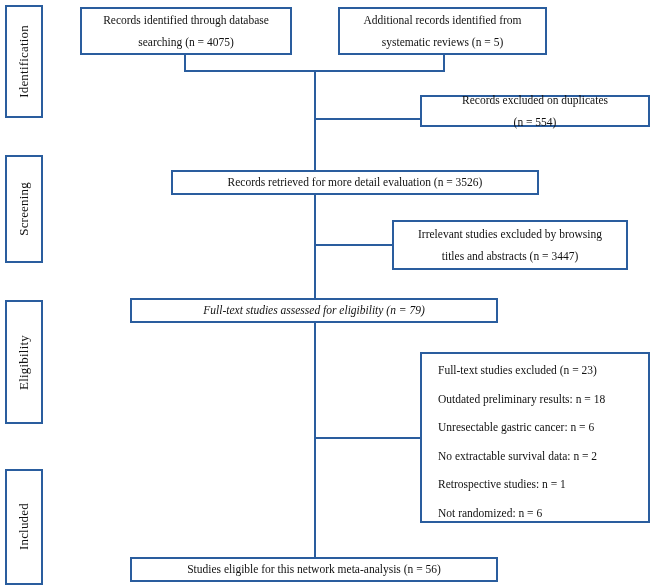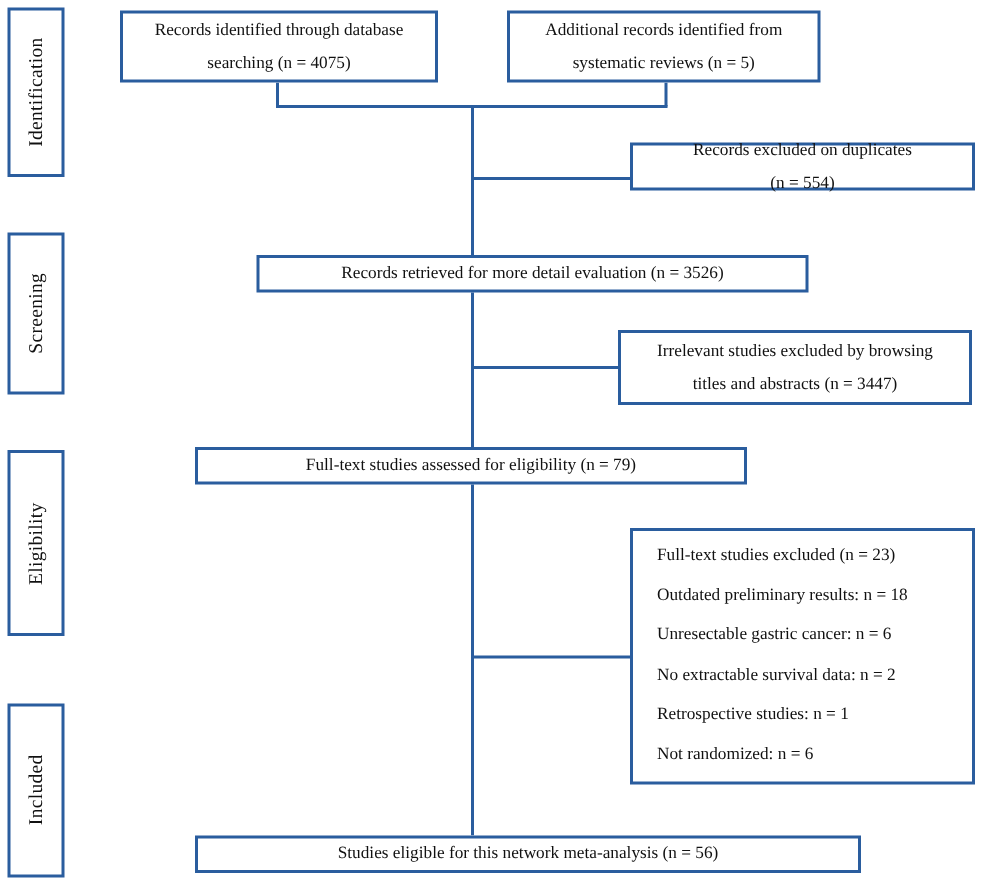--- a/index.html
+++ b/index.html
@@ -48,21 +48,21 @@
     font-size: 13px;
     letter-spacing: 0.2px;
     color: #111111;
     white-space: nowrap;
   }
   .excl-list {
     position: absolute;
     box-sizing: border-box;
     border: 2px solid #2a5d9e;
     background: #ffffff;
-    padding: 10px 0 12px 16px;
+    padding: 10px 0 2px 16px;
     display: flex;
     flex-direction: column;
     justify-content: space-between;
   }
   .excl-list .line {
     display: block;
     font-size: 11.5px;
     color: #111111;
     white-space: nowrap;
     text-align: left;
@@ -122,35 +122,35 @@
 
   <div class="box" style="left:420px; top:95px; width:230px; height:32px;">
     <span class="line">Records excluded on duplicates</span>
     <span class="line">(n = 554)</span>
   </div>
 
   <div class="box" style="left:130px; top:170px; width:368px; height:25px;margin-left:41px;">
     <span class="line">Records retrieved for more detail evaluation (n = 3526)</span>
   </div>
 
-  <div class="box" style="left:412px; top:220px; width:236px; height:50px;">
+  <div class="box" style="left:392px; top:220px; width:236px; height:50px;">
     <span class="line">Irrelevant studies excluded by browsing</span>
     <span class="line">titles and abstracts (n = 3447)</span>
   </div>
 
-  <div class="box" style="left:130px; top:298px; width:368px; height:25px;">
+  <div class="box" style="left:130px; top:298px; width:368px; height:25px;font-style:italic;">
     <span class="line">Full-text studies assessed for eligibility (n = 79)</span>
   </div>
 
   <div class="excl-list" style="left:420px; top:352px; width:230px; height:171px;">
     <span class="line">Full-text studies excluded (n = 23)</span>
     <span class="line">Outdated preliminary results: n = 18</span>
     <span class="line">Unresectable gastric cancer: n = 6</span>
     <span class="line">No extractable survival data: n = 2</span>
     <span class="line">Retrospective studies: n = 1</span>
     <span class="line">Not randomized: n = 6</span>
   </div>
 
-  <div class="box" style="left:130px; top:557px; width:444px; height:25px;">
+  <div class="box" style="left:130px; top:557px; width:368px; height:25px;">
     <span class="line">Studies  eligible for this network meta-analysis (n = 56)</span>
   </div>
 
 </div>
 
 </body></html>

